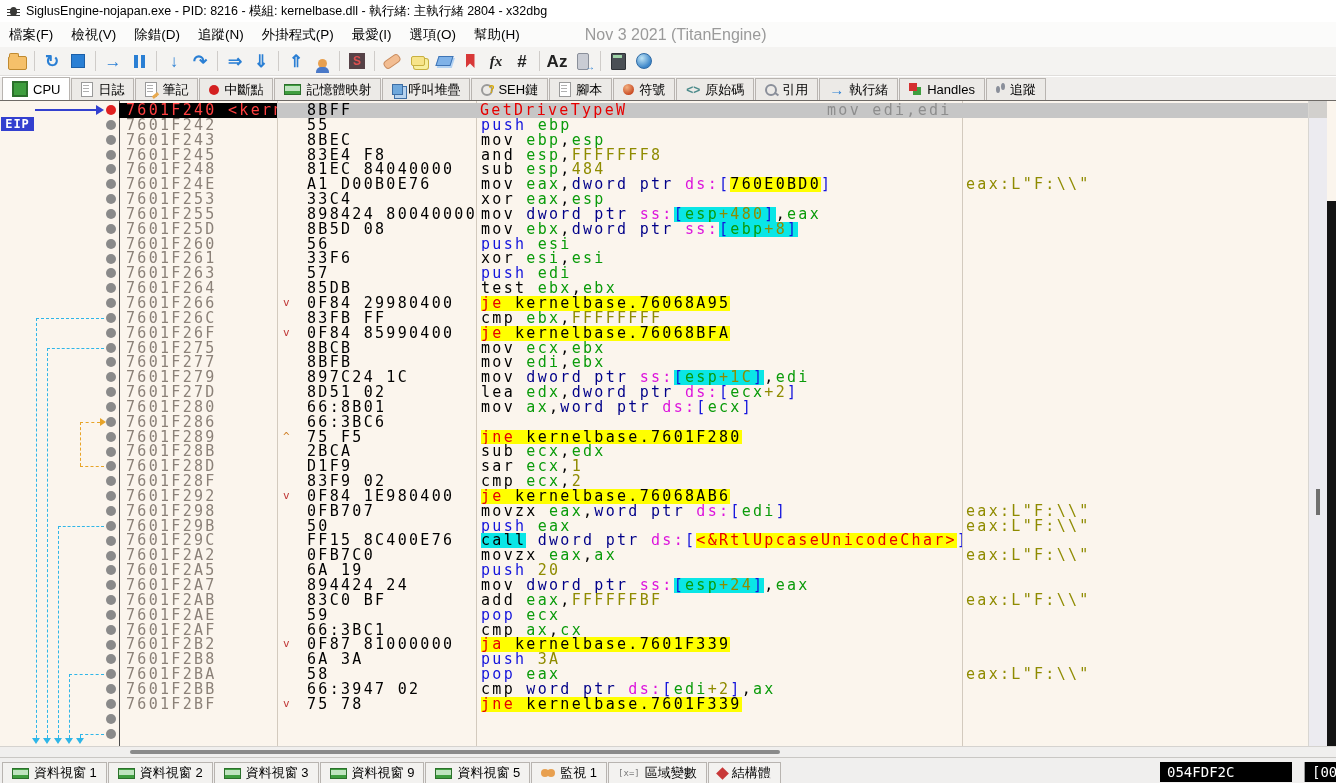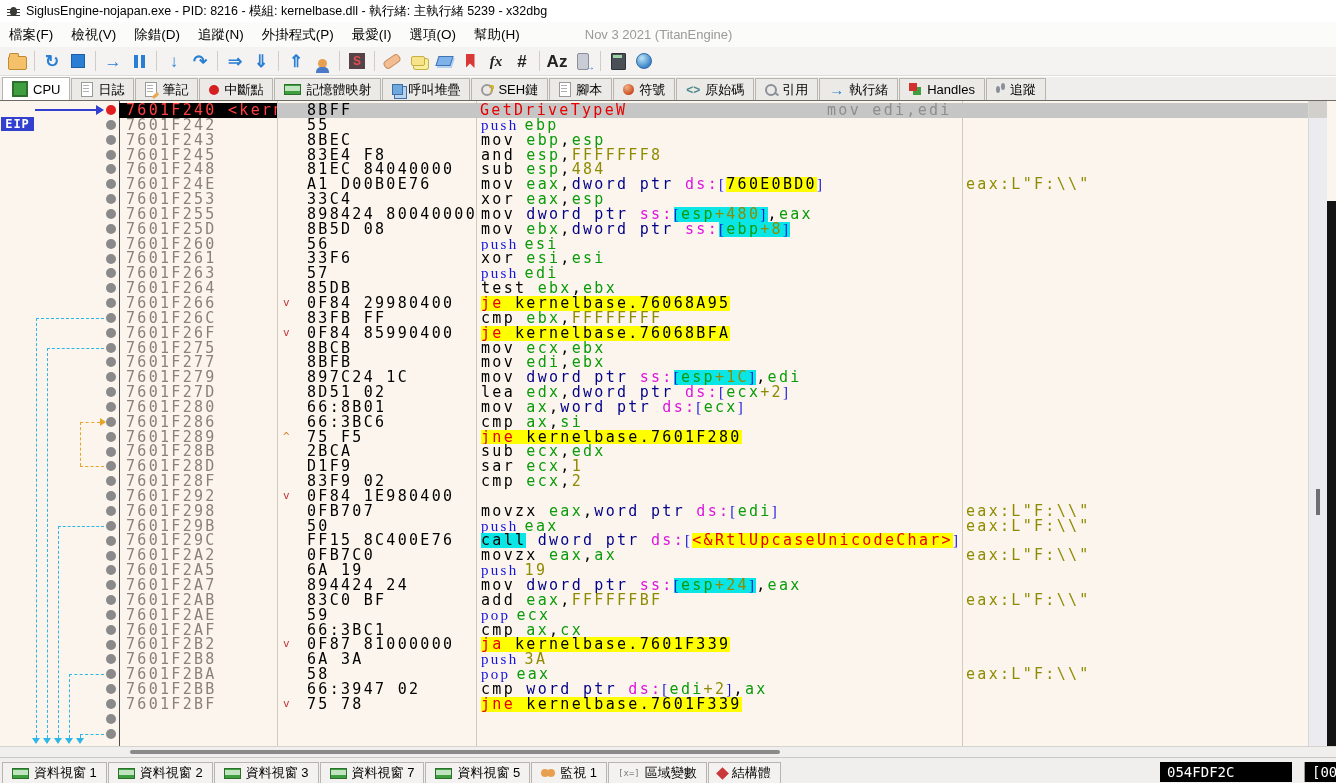--- a/index.html
+++ b/index.html
@@ -9,21 +9,21 @@
   #titlebar{position:absolute;left:0;top:0;width:100%;height:22px;background:#ffffff;
     display:flex;align-items:center;padding-left:6px;box-sizing:border-box;font-size:12.5px;}
   #bugicon{width:14px;height:12px;position:relative;margin-right:6px;}
   #bugicon .body{position:absolute;left:4px;top:2px;width:7px;height:9px;border-radius:50%;background:#3a3a38;}
   #bugicon .leg{position:absolute;background:#3a3a38;height:1px;width:13px;top:4px;left:1px;
     box-shadow:0 3px 0 #3a3a38,0 6px 0 #3a3a38;}
   
   #menubar{position:absolute;left:0;top:22px;width:100%;height:25px;background:#fbfbfa;
     display:flex;align-items:center;font-size:13.5px;}
   .menu-item{padding:3px 9px;cursor:default;}
-  .build-info{color:#9a9a9a;margin-left:10px;font-size:13px;padding-left:46px;}
+  .build-info{color:#9a9a9a;margin-left:10px;font-size:16px;padding-left:46px;}
   
   #toolbar{position:absolute;left:0;top:47px;width:100%;height:29px;background:#f4f3f1;
     border-bottom:1px solid #e0dedc;display:flex;align-items:center;padding-left:4px;box-sizing:border-box;}
   .tbtn{width:24px;height:24px;display:inline-flex;align-items:center;justify-content:center;margin:0 1px;}
   .tbsep{width:1px;height:20px;background:#cfccc9;margin:0 4px;}
   .gly{font-size:17px;font-weight:bold;line-height:1;}
   .gly.fx{font-style:italic;font-family:"Liberation Serif",serif;font-size:15px;}
   .k-folder{width:17px;height:12px;background:#f5c06a;border:1px solid #c08a30;border-radius:2px;position:relative;margin-top:3px;}
   .k-folder:before{content:"";position:absolute;left:0;top:-4px;width:8px;height:3px;background:#f5c06a;border:1px solid #c08a30;border-bottom:none;border-radius:2px 2px 0 0;}
   .k-stop{width:12px;height:12px;background:#2a7fd4;border:1px solid #1b5fa8;}
@@ -78,21 +78,21 @@
   .c-addrcell{width:158px;color:#8b8178;padding-left:7px;box-sizing:border-box;}
   .c-bytescell{width:199px;padding-left:6px;box-sizing:border-box;position:relative;}
   .c-instrcell{width:486px;padding-left:5px;box-sizing:border-box;}
   .c-cmtcell{flex:1;padding-left:4px;box-sizing:border-box;}
   .jm{position:absolute;left:6px;top:0;width:22px;font-size:11px;letter-spacing:0;}
   .jm.dn{color:#c03838;} .jm.up{color:#d08028;}
   .bt{padding-left:24px;display:inline-block;}
   .und{border-bottom:1px solid #000;}
   .drow.sel .c-bytescell,.drow.sel .c-instrcell,.drow.sel .c-cmtcell{background:#c6c6c6;}
   .drow.sel .c-addrcell{background:#000;color:#ff4040;}
-  .c-d{color:#8d8d8d;} .c-b{color:#1414dc;font-family:Liberation Serif, serif;} .c-g{color:#0a9b0a;} .c-o{color:#8f8b00;}
+  .c-d{color:#8d8d8d;} .c-b{color:#1414dc;} .c-g{color:#0a9b0a;} .c-o{color:#8f8b00;}
   .c-n{color:#000089;} .c-m{color:#dc14dc;} .c-r{color:#e60000;}
   .bgY{background:#ffff00;} .bgC{background:#0ae6e6;}
   .cmt-o{color:#8f8b00;} .cmt-r{color:#e60000;}
   .vline{position:absolute;top:0;bottom:0;width:1px;background:#d3cabe;}
   #tframe{position:absolute;left:119px;top:0;bottom:0;width:1px;background:#4a4a4a;}
   
   .dot{position:absolute;left:106px;width:10px;height:10px;border-radius:50%;background:#8a8a8a;}
   .dot.bp{background:#e02020;}
   #eipbox{position:absolute;left:1px;top:16px;width:33px;height:14px;background:#3340cf;color:#fff;
     font-size:12px;letter-spacing:1px;text-align:center;line-height:14px;font-weight:bold;}
@@ -124,21 +124,21 @@
 </head>
 <body>
 
 <div id="win">
 
   <div id="titlebar">
     <span id="bugicon">
         <span class="leg"></span>
         <span class="body"></span>
       </span>
-    <span>SiglusEngine-nojapan.exe - PID: 8216 - 模組: kernelbase.dll - 執行緒: 主執行緒 5239 - x32dbg</span>
+    <span>SiglusEngine-nojapan.exe - PID: 8216 - 模組: kernelbase.dll - 執行緒: 主執行緒 2804 - x32dbg</span>
   </div>
 
   <div id="menubar">
       <span class="menu-item">檔案(F)</span>
       <span class="menu-item">檢視(V)</span>
       <span class="menu-item">除錯(D)</span>
       <span class="menu-item">追蹤(N)</span>
       <span class="menu-item">外掛程式(P)</span>
       <span class="menu-item">最愛(I)</span>
       <span class="menu-item">選項(O)</span>
@@ -370,31 +370,31 @@
         <div class="drow"><div class="cell c-addrcell">7601F263</div><div class="cell c-bytescell"><span class="bt">57</span></div><div class="cell c-instrcell"><span class="c-b">push </span><span class="c-g">edi</span></div><div class="cell c-cmtcell"></div></div>
         <div class="drow"><div class="cell c-addrcell">7601F264</div><div class="cell c-bytescell"><span class="bt">85DB</span></div><div class="cell c-instrcell"><span class="">test </span><span class="c-g">ebx</span><span class="">,</span><span class="c-g">ebx</span></div><div class="cell c-cmtcell"></div></div>
         <div class="drow"><div class="cell c-addrcell">7601F266</div><div class="cell c-bytescell"><span class="jm dn">v</span><span class="bt">0F84 29980400</span></div><div class="cell c-instrcell"><span class="c-r bgY">je</span><span class="bgY"> kernelbase.76068A95</span></div><div class="cell c-cmtcell"></div></div>
         <div class="drow"><div class="cell c-addrcell">7601F26C</div><div class="cell c-bytescell"><span class="bt">83FB FF</span></div><div class="cell c-instrcell"><span class="">cmp </span><span class="c-g">ebx</span><span class="">,</span><span class="c-o">FFFFFFFF</span></div><div class="cell c-cmtcell"></div></div>
         <div class="drow"><div class="cell c-addrcell">7601F26F</div><div class="cell c-bytescell"><span class="jm dn">v</span><span class="bt">0F84 85990400</span></div><div class="cell c-instrcell"><span class="c-r bgY">je</span><span class="bgY"> kernelbase.76068BFA</span></div><div class="cell c-cmtcell"></div></div>
         <div class="drow"><div class="cell c-addrcell">7601F275</div><div class="cell c-bytescell"><span class="bt">8BCB</span></div><div class="cell c-instrcell"><span class="">mov </span><span class="c-g">ecx</span><span class="">,</span><span class="c-g">ebx</span></div><div class="cell c-cmtcell"></div></div>
         <div class="drow"><div class="cell c-addrcell">7601F277</div><div class="cell c-bytescell"><span class="bt">8BFB</span></div><div class="cell c-instrcell"><span class="">mov </span><span class="c-g">edi</span><span class="">,</span><span class="c-g">ebx</span></div><div class="cell c-cmtcell"></div></div>
         <div class="drow"><div class="cell c-addrcell">7601F279</div><div class="cell c-bytescell"><span class="bt">897C24 1C</span></div><div class="cell c-instrcell"><span class="">mov </span><span class="c-n">dword ptr </span><span class="c-m">ss:</span><span class="c-b bgC">[</span><span class="c-g bgC">esp</span><span class="c-o bgC">+1C</span><span class="c-b bgC">]</span><span class="">,</span><span class="c-g">edi</span></div><div class="cell c-cmtcell"></div></div>
         <div class="drow"><div class="cell c-addrcell">7601F27D</div><div class="cell c-bytescell"><span class="bt">8D51 02</span></div><div class="cell c-instrcell"><span class="">lea </span><span class="c-g">edx</span><span class="">,</span><span class="c-n">dword ptr </span><span class="c-m">ds:</span><span class="c-b">[</span><span class="c-g">ecx</span><span class="c-o">+2</span><span class="c-b">]</span></div><div class="cell c-cmtcell"></div></div>
         <div class="drow"><div class="cell c-addrcell">7601F280</div><div class="cell c-bytescell"><span class="bt">66:8B01</span></div><div class="cell c-instrcell"><span class="">mov </span><span class="c-g">ax</span><span class="">,</span><span class="c-n">word ptr </span><span class="c-m">ds:</span><span class="c-b">[</span><span class="c-g">ecx</span><span class="c-b">]</span></div><div class="cell c-cmtcell"></div></div>
-        <div class="drow"><div class="cell c-addrcell">7601F286</div><div class="cell c-bytescell"><span class="bt">66:3BC6</span></div><div class="cell c-instrcell"><span class="">cmp </span><span class="c-g">ax</span><span class="">,</span><span class="c-g">si</span></div><div class="cell c-cmtcell"></div></div>
+        <div class="drow"><div class="cell c-addrcell">7601F286</div><div class="cell c-bytescell"><span class="bt">66:3BC6</span></div><div class="cell c-cmtcell"></div></div>
         <div class="drow"><div class="cell c-addrcell">7601F289</div><div class="cell c-bytescell"><span class="jm up">^</span><span class="bt">75 F5</span></div><div class="cell c-instrcell"><span class="c-r bgY">jne</span><span class="bgY"> kernelbase.7601F280</span></div><div class="cell c-cmtcell"></div></div>
         <div class="drow"><div class="cell c-addrcell">7601F28B</div><div class="cell c-bytescell"><span class="bt">2BCA</span></div><div class="cell c-instrcell"><span class="">sub </span><span class="c-g">ecx</span><span class="">,</span><span class="c-g">edx</span></div><div class="cell c-cmtcell"></div></div>
         <div class="drow"><div class="cell c-addrcell">7601F28D</div><div class="cell c-bytescell"><span class="bt">D1F9</span></div><div class="cell c-instrcell"><span class="">sar </span><span class="c-g">ecx</span><span class="">,</span><span class="c-o">1</span></div><div class="cell c-cmtcell"></div></div>
         <div class="drow"><div class="cell c-addrcell">7601F28F</div><div class="cell c-bytescell"><span class="bt">83F9 02</span></div><div class="cell c-instrcell"><span class="">cmp </span><span class="c-g">ecx</span><span class="">,</span><span class="c-o">2</span></div><div class="cell c-cmtcell"></div></div>
-        <div class="drow"><div class="cell c-addrcell">7601F292</div><div class="cell c-bytescell"><span class="jm dn">v</span><span class="bt">0F84 1E980400</span></div><div class="cell c-cmtcell"></div></div>
+        <div class="drow"><div class="cell c-addrcell">7601F292</div><div class="cell c-bytescell"><span class="jm dn">v</span><span class="bt">0F84 1E980400</span></div><div class="cell c-instrcell"><span class="c-r bgY">je</span><span class="bgY"> kernelbase.76068AB6</span></div><div class="cell c-cmtcell"></div></div>
         <div class="drow"><div class="cell c-addrcell">7601F298</div><div class="cell c-bytescell"><span class="bt">0FB707</span></div><div class="cell c-instrcell"><span class="">movzx </span><span class="c-g">eax</span><span class="">,</span><span class="c-n">word ptr </span><span class="c-m">ds:</span><span class="c-b">[</span><span class="c-g">edi</span><span class="c-b">]</span></div><div class="cell c-cmtcell"><span class="cmt-o">eax:L"F:\\"</span></div></div>
         <div class="drow"><div class="cell c-addrcell">7601F29B</div><div class="cell c-bytescell"><span class="bt">50</span></div><div class="cell c-instrcell"><span class="c-b">push </span><span class="c-g">eax</span></div><div class="cell c-cmtcell"><span class="cmt-o">eax:L"F:\\"</span></div></div>
         <div class="drow"><div class="cell c-addrcell">7601F29C</div><div class="cell c-bytescell"><span class="bt">FF15 <span class="und">8C400E76</span></span></div><div class="cell c-instrcell"><span class="bgC">call</span><span class=""> </span><span class="c-n">dword ptr </span><span class="c-m">ds:</span><span class="c-b">[</span><span class="c-r bgY">&lt;&amp;RtlUpcaseUnicodeChar&gt;</span><span class="c-b">]</span></div><div class="cell c-cmtcell"></div></div>
         <div class="drow"><div class="cell c-addrcell">7601F2A2</div><div class="cell c-bytescell"><span class="bt">0FB7C0</span></div><div class="cell c-instrcell"><span class="">movzx </span><span class="c-g">eax</span><span class="">,</span><span class="c-g">ax</span></div><div class="cell c-cmtcell"><span class="cmt-o">eax:L"F:\\"</span></div></div>
-        <div class="drow"><div class="cell c-addrcell">7601F2A5</div><div class="cell c-bytescell"><span class="bt">6A 19</span></div><div class="cell c-instrcell"><span class="c-b">push </span><span class="c-o">19</span></div><div class="cell c-cmtcell"></div></div>
+        <div class="drow"><div class="cell c-addrcell">7601F2A5</div><div class="cell c-bytescell"><span class="bt">6A 19</span></div><div class="cell c-instrcell"><span class="c-b">push </span><span class="c-o">20</span></div><div class="cell c-cmtcell"></div></div>
         <div class="drow"><div class="cell c-addrcell">7601F2A7</div><div class="cell c-bytescell"><span class="bt">894424 24</span></div><div class="cell c-instrcell"><span class="">mov </span><span class="c-n">dword ptr </span><span class="c-m">ss:</span><span class="c-b bgC">[</span><span class="c-g bgC">esp</span><span class="c-o bgC">+24</span><span class="c-b bgC">]</span><span class="">,</span><span class="c-g">eax</span></div><div class="cell c-cmtcell"></div></div>
         <div class="drow"><div class="cell c-addrcell">7601F2AB</div><div class="cell c-bytescell"><span class="bt">83C0 BF</span></div><div class="cell c-instrcell"><span class="">add </span><span class="c-g">eax</span><span class="">,</span><span class="c-o">FFFFFFBF</span></div><div class="cell c-cmtcell"><span class="cmt-o">eax:L"F:\\"</span></div></div>
         <div class="drow"><div class="cell c-addrcell">7601F2AE</div><div class="cell c-bytescell"><span class="bt">59</span></div><div class="cell c-instrcell"><span class="c-b">pop </span><span class="c-g">ecx</span></div><div class="cell c-cmtcell"></div></div>
         <div class="drow"><div class="cell c-addrcell">7601F2AF</div><div class="cell c-bytescell"><span class="bt">66:3BC1</span></div><div class="cell c-instrcell"><span class="">cmp </span><span class="c-g">ax</span><span class="">,</span><span class="c-g">cx</span></div><div class="cell c-cmtcell"></div></div>
         <div class="drow"><div class="cell c-addrcell">7601F2B2</div><div class="cell c-bytescell"><span class="jm dn">v</span><span class="bt">0F87 81000000</span></div><div class="cell c-instrcell"><span class="c-r bgY">ja</span><span class="bgY"> kernelbase.7601F339</span></div><div class="cell c-cmtcell"></div></div>
         <div class="drow"><div class="cell c-addrcell">7601F2B8</div><div class="cell c-bytescell"><span class="bt">6A 3A</span></div><div class="cell c-instrcell"><span class="c-b">push </span><span class="c-o">3A</span></div><div class="cell c-cmtcell"></div></div>
         <div class="drow"><div class="cell c-addrcell">7601F2BA</div><div class="cell c-bytescell"><span class="bt">58</span></div><div class="cell c-instrcell"><span class="c-b">pop </span><span class="c-g">eax</span></div><div class="cell c-cmtcell"><span class="cmt-o">eax:L"F:\\"</span></div></div>
         <div class="drow"><div class="cell c-addrcell">7601F2BB</div><div class="cell c-bytescell"><span class="bt">66:3947 02</span></div><div class="cell c-instrcell"><span class="">cmp </span><span class="c-n">word ptr </span><span class="c-m">ds:</span><span class="c-b">[</span><span class="c-g">edi</span><span class="c-o">+2</span><span class="c-b">]</span><span class="">,</span><span class="c-g">ax</span></div><div class="cell c-cmtcell"></div></div>
         <div class="drow"><div class="cell c-addrcell">7601F2BF</div><div class="cell c-bytescell"><span class="jm dn">v</span><span class="bt">75 78</span></div><div class="cell c-instrcell"><span class="c-r bgY">jne</span><span class="bgY"> kernelbase.7601F339</span></div><div class="cell c-cmtcell"></div></div>
       </div>
@@ -417,21 +417,21 @@
       <div class="tab">
         <span class="ticon t-mem"></span>
         <span class="tlabel">資料視窗 2</span>
       </div>
       <div class="tab">
         <span class="ticon t-mem"></span>
         <span class="tlabel">資料視窗 3</span>
       </div>
       <div class="tab">
         <span class="ticon t-mem"></span>
-        <span class="tlabel">資料視窗 7</span>
+        <span class="tlabel">資料視窗 9</span>
       </div>
       <div class="tab">
         <span class="ticon t-mem"></span>
         <span class="tlabel">資料視窗 5</span>
       </div>
       <div class="tab">
         <span class="ticon t-watch"></span>
         <span class="tlabel">監視 1</span>
       </div>
       <div class="tab">

